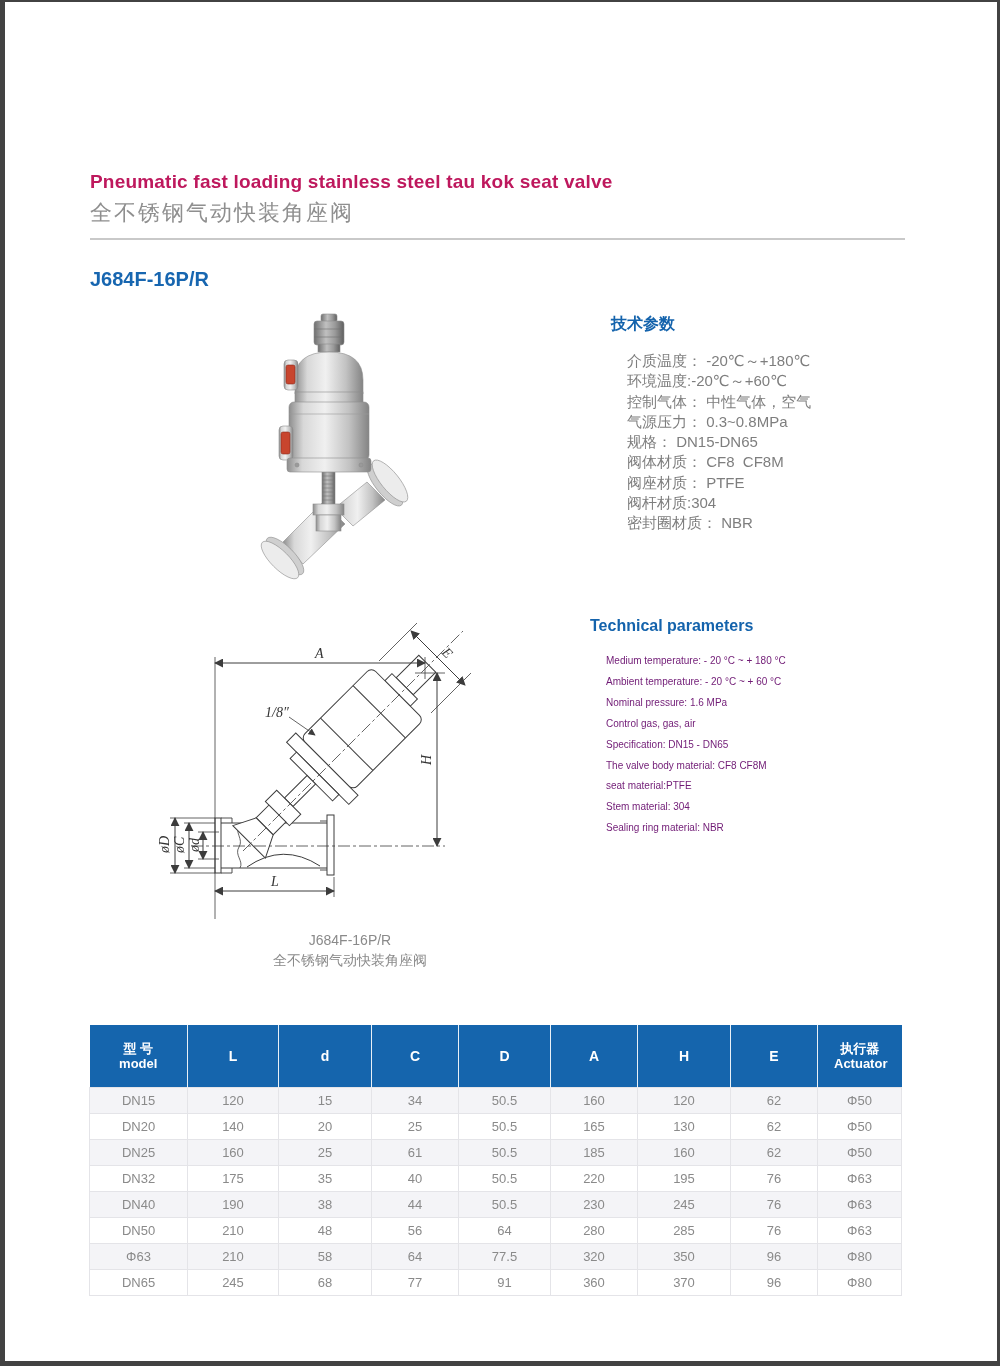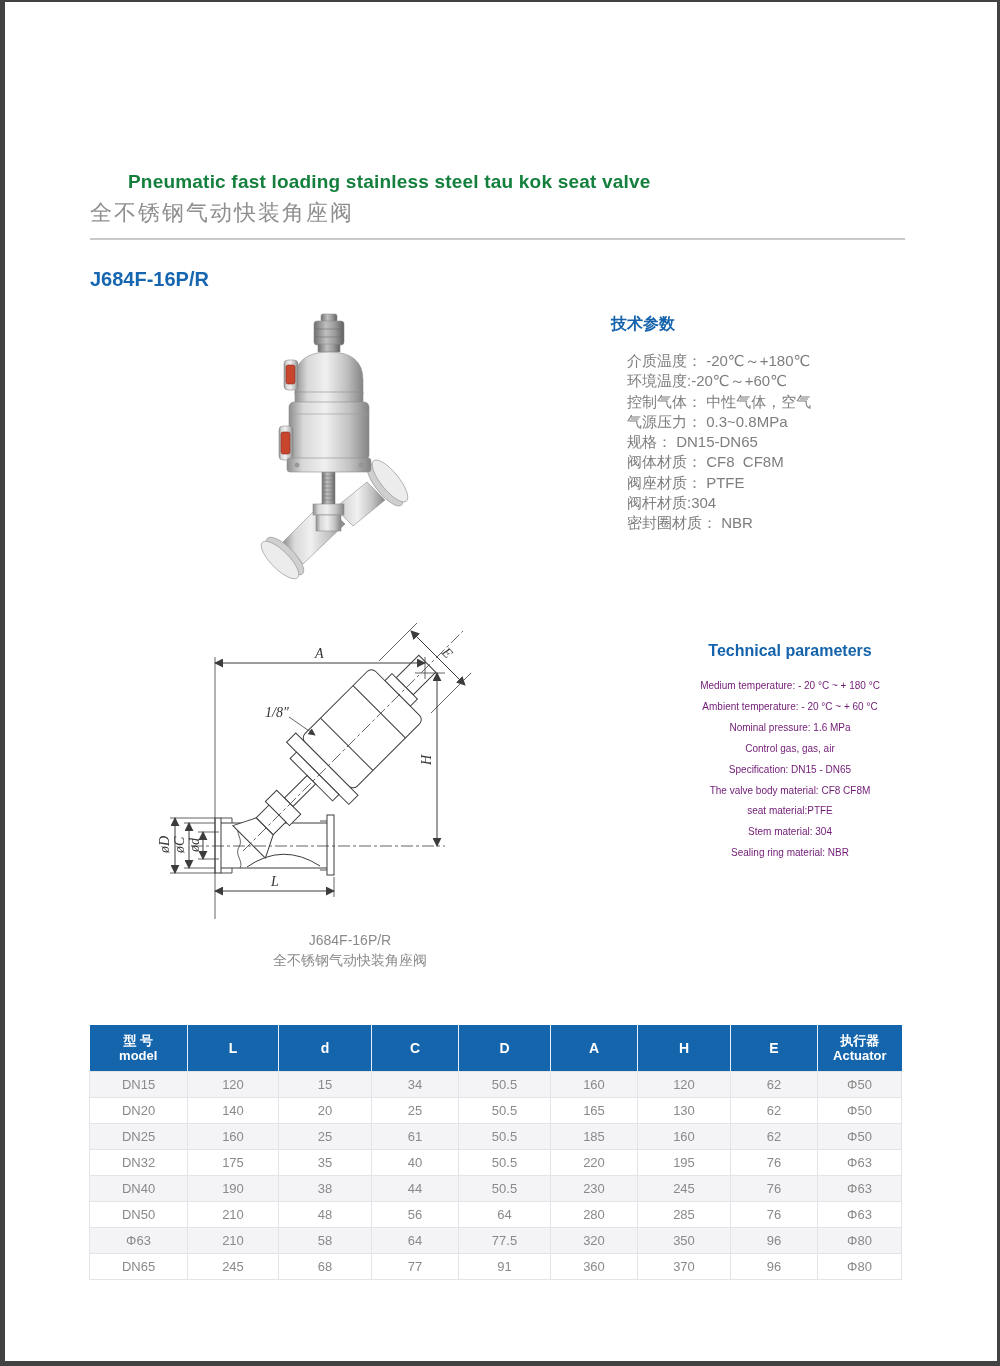--- a/index.html
+++ b/index.html
@@ -5,41 +5,41 @@
   html,body{margin:0;padding:0;background:#ffffff;}
   .page{
     position:relative;width:1000px;height:1366px;background:#fff;overflow:hidden;
     box-sizing:border-box;
     border-left:5px solid #424242;border-top:2px solid #424242;
     border-right:3px solid #424242;border-bottom:5px solid #424242;
     font-family:"Liberation Sans","DejaVu Sans",sans-serif;
   }
   .abs{position:absolute;}
   
-  .title-en{left:85px;top:169px;font-size:19px;font-weight:bold;color:#15803d;letter-spacing:0.2px;margin-left:38px;}
+  .title-en{left:85px;top:169px;font-size:19px;font-weight:bold;color:#be185d;letter-spacing:0.2px;}
   .title-zh{left:85px;top:196px;font-size:22px;color:#8f8f8f;letter-spacing:2px;}
   .rule{left:85px;top:236px;width:815px;height:2px;background:#c9c9c9;}
   .model{left:85px;top:266px;font-size:20px;font-weight:600;color:#1766b0;}
   
   .spec-block{width:400px;}
   .spec-zh{left:606px;top:312px;}
-  .spec-en{left:585px;top:640px;text-align:center;}
+  .spec-en{left:585px;top:615px;}
   .spec-block h3{margin:0 0 9px 0;font-size:16px;font-weight:bold;color:#1463ac;}
   .spec-block ul{margin:16px;padding:0;list-style:none;}
   .spec-zh ul li{font-size:15px;color:#7e7e7e;line-height:20.3px;}
   .spec-en ul li{font-size:10px;color:#701a75;line-height:20.9px;}
   
   .photo{left:230px;top:300px;width:300px;height:290px;}
   .drawing{left:148px;top:618px;width:340px;height:302px;}
   .draw-caption{left:160px;top:928px;width:370px;text-align:center;color:#8a8a8a;font-size:14px;line-height:20px;}
   
   .dim-table{left:84px;top:1023px;width:812px;border-collapse:collapse;table-layout:fixed;}
   .dim-table th{
     background:#1565ad;color:#fff;font-size:14px;font-weight:bold;
-    height:17px;padding:8px;text-align:center;vertical-align:middle;
+    height:17px;padding:16px;text-align:center;vertical-align:middle;
     border-right:1px solid rgba(255,255,255,0.9);
   }
   .dim-table th:last-child{border-right:none;}
   .dim-table th .two-line{font-size:13px;line-height:15px;}
   .dim-table td{
     height:25px;padding:0;text-align:center;vertical-align:middle;
     font-size:13px;color:#8a8a8a;border:1px solid #e4e4e8;background:#fff;
   }
   .dim-table tbody tr:nth-child(odd) td{background:#f4f4f7;}
   

